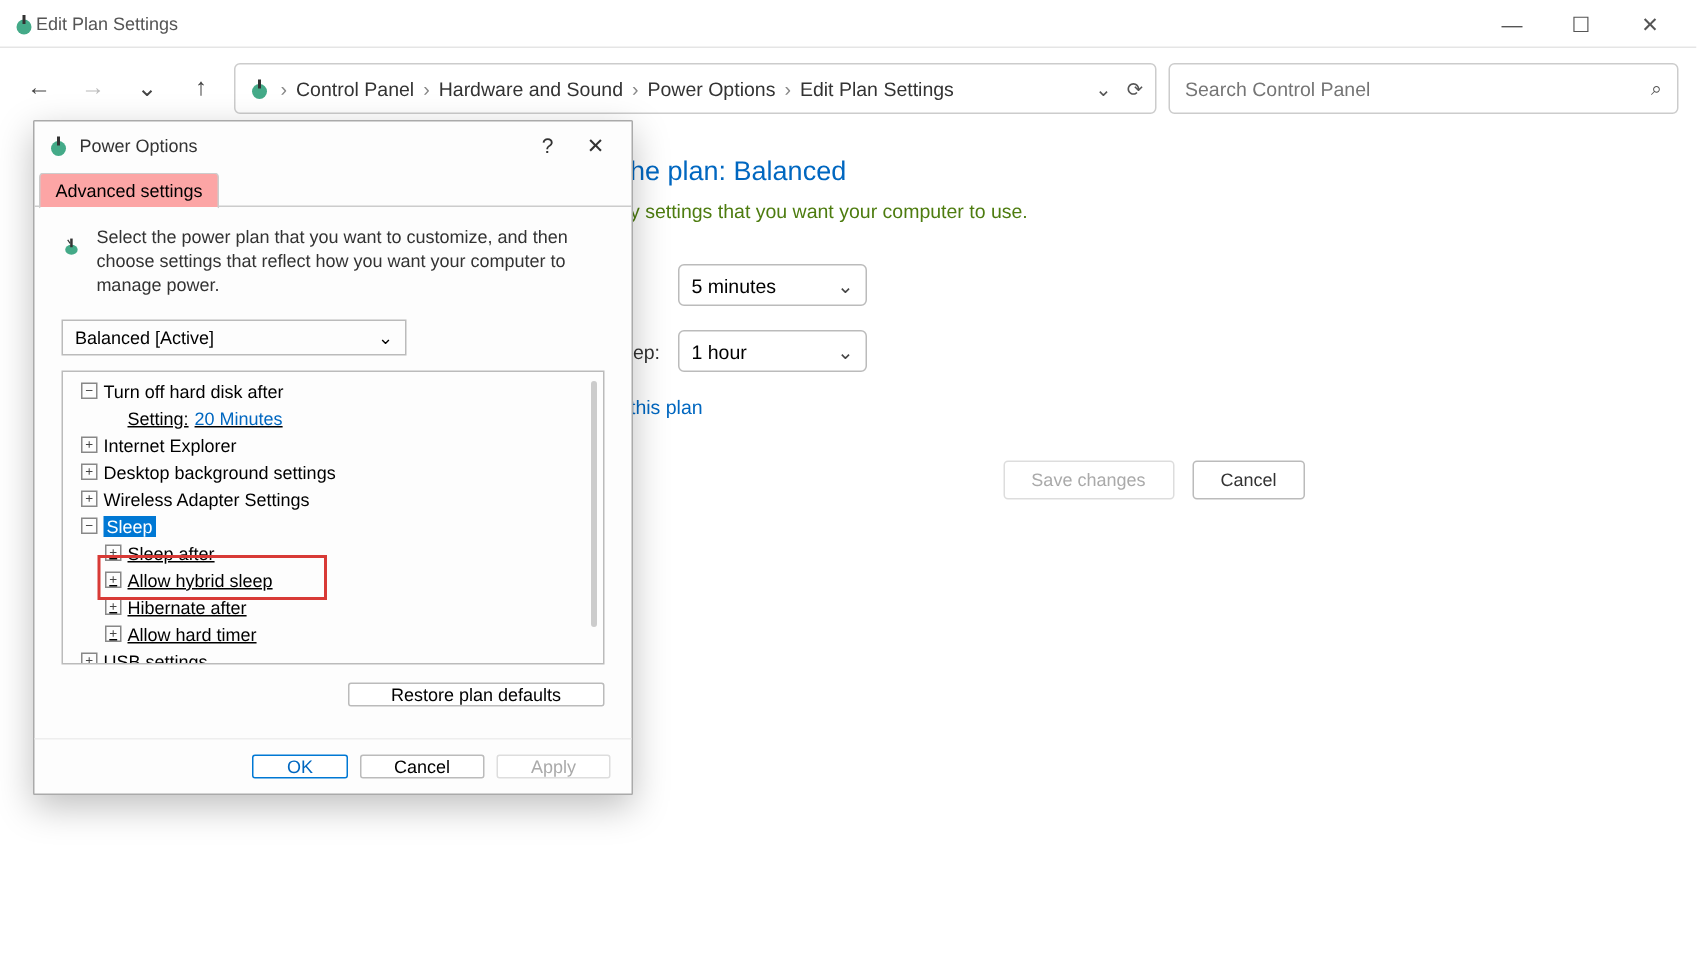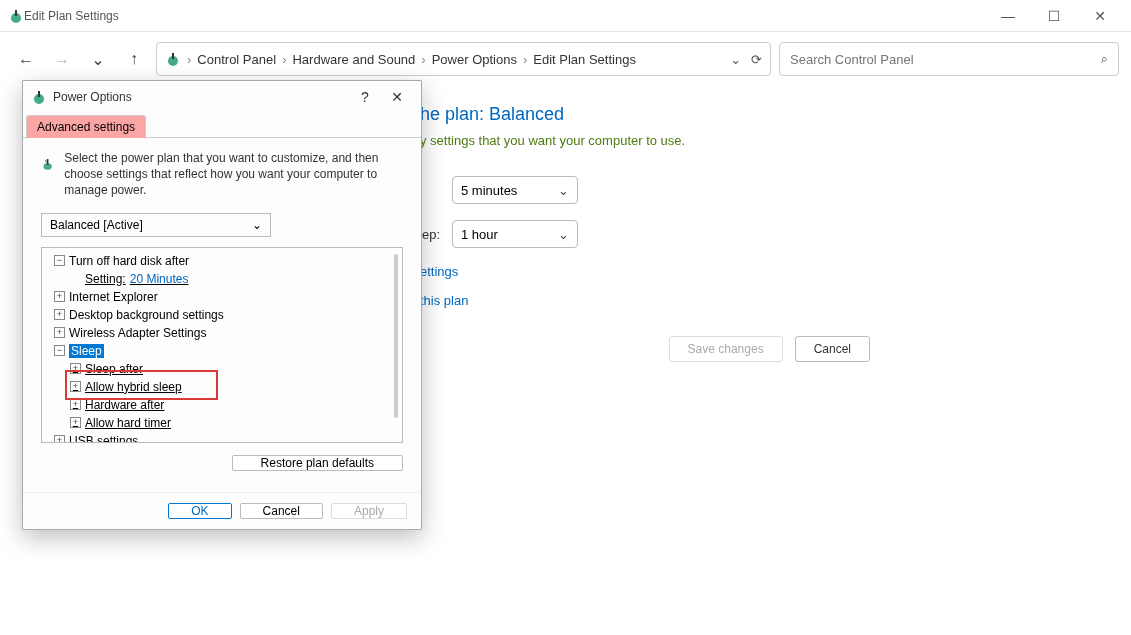--- a/index.html
+++ b/index.html
@@ -124,21 +124,20 @@
     </div>
   </div>
   <div class="setting-row">
     <div class="setting-label">eep:</div>
     <div class="select">
       <span>1 hour</span>
       <span class="caret">⌄</span>
     </div>
   </div>
 
-  <a class="link" style="margin-left:270px;">ettings</a>
   <a class="link" style="margin-left:270px;">this plan</a>
 
   <div class="btnrow">
     <div class="btn disabled">Save changes</div>
     <div class="btn">Cancel</div>
   </div>
 </div>
 
 <div class="dialog">
   <div class="dialog-titlebar">
@@ -196,21 +195,21 @@
       <div class="node ind1">
           <span class="exp">+</span>
           <span>Sleep after</span>
         </div>
       <div class="node ind1">
           <span class="exp">+</span>
           <span>Allow hybrid sleep</span>
         </div>
       <div class="node ind1">
           <span class="exp">+</span>
-          <span>Hardware after</span>
+          <span>Hibernate after</span>
         </div>
       <div class="node ind1">
           <span class="exp">+</span>
           <span>Allow hard timer</span>
         </div>
       <div class="node ind0">
           <span class="exp">+</span>
           <span>USB settings</span>
         </div>
       <div class="tree-scroll"></div>

